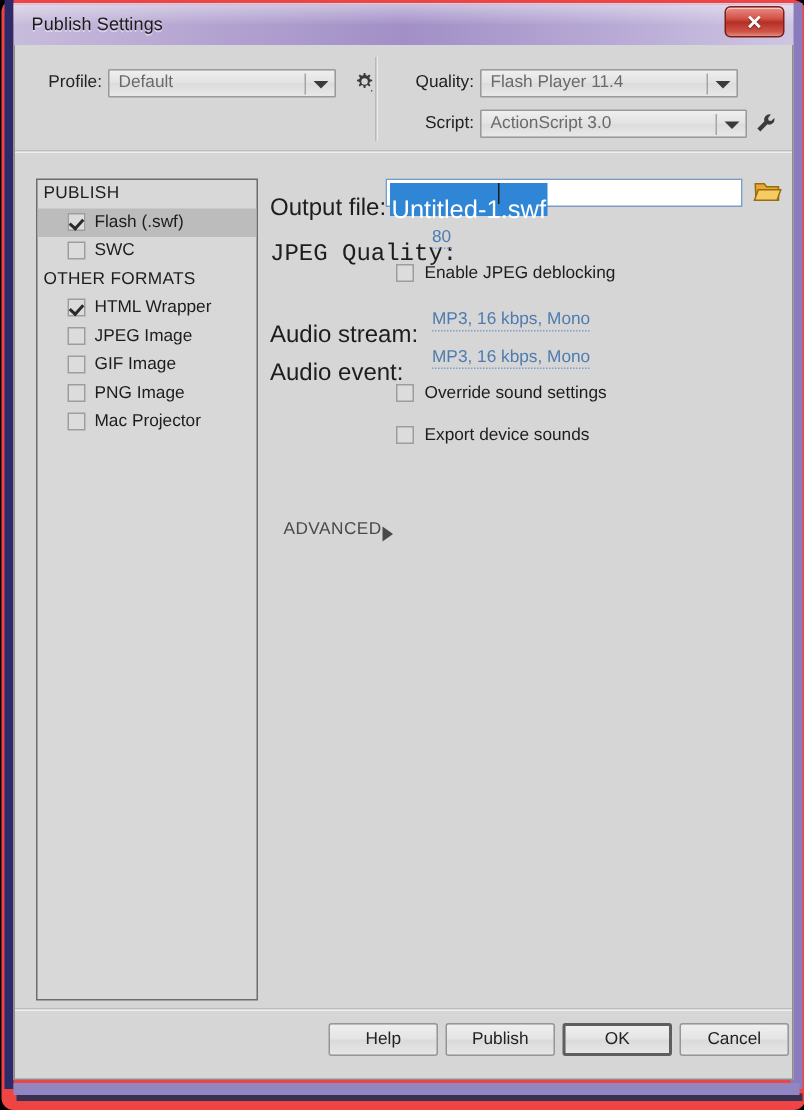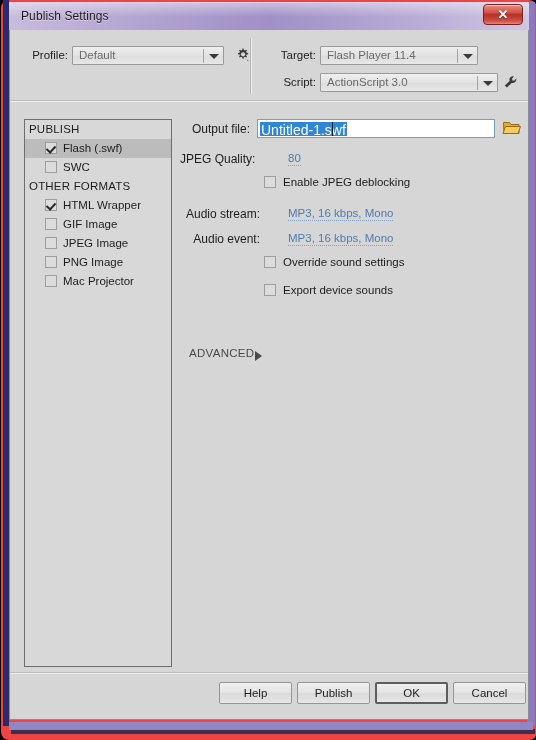--- a/index.html
+++ b/index.html
@@ -166,39 +166,39 @@
   }
   .list-item .item-label {
     position: absolute; left: 38px; top: 0; text-align: center;
   }
 
   
   #content-pane { position: absolute; left: 170px; top: 89px; width: 348px; height: 548px; }
 
   .row-label {
     position: absolute;
-    font-size: 12px; color: #1d1d1d;
-    text-align: right; white-space: nowrap;
+    font-size: 16px; color: #1d1d1d;
+    text-align: right; white-space: nowrap; margin-top: 8px;
   }
 
   #output-file-input {
     position: absolute; left: 77px; top: 0;
     width: 238px; height: 19px;
     background: #ffffff;
     border: 1px solid #7b9ec0;
     box-shadow: inset 0 0 0 1px #ffffff;
   }
   #output-file-selection {
     position: absolute; left: 2px; top: 2px;
     height: 14px;
     background: #2f86d6;
     color: #ffffff;
-    font-size: 14px;
+    font-size: 17px;
     line-height: 14px;
-    padding: 1px 1px;
+    padding: 11px 1px;
     white-space: nowrap;
   }
   #output-file-caret {
     position: absolute; top: 2px; width: 1px; height: 14px; background: #1b1b1b;
   }
 
   .link {
     position: absolute;
     font-size: 11.5px;
     color: #4f7cb0;
@@ -291,23 +291,23 @@
           <g fill="#3a3a3a">
             <path d="M8.5 1.6l1.1.0 .25 1.5 1.15.48 1.22-.9 .8.8-.9 1.22 .48 1.15 1.5.25v1.1l-1.5.25-.48 1.15 .9 1.22-.8.8-1.22-.9-1.15.48-.25 1.5h-1.1l-.25-1.5-1.15-.48-1.22.9-.8-.8 .9-1.22-.48-1.15-1.5-.25v-1.1l1.5-.25 .48-1.15-.9-1.22 .8-.8 1.22.9 1.15-.48z"></path>
             <circle cx="9.05" cy="7.35" r="2.15" fill="#d6d6d6"></circle>
             <path d="M12.4 11.6l2.2 2.2-1.3.25 .25-1.3z"></path>
           </g>
         </svg>
       </div>
 
       <div id="vertical-divider"></div>
 
-      <div class="field-label" style="left:250px; top:19px; width:56px;">Target:</div>
-
-      <div class="combo" style="left:310px; top:16px; width:158px;">
+      <div class="field-label" style="left:250px; top:19px; width:56px;">Quality:</div>
+
+      <div class="combo" style="left:310px; top:16px; width:172px;">
         <span class="combo-value">Flash Player 11.4</span>
         <span class="combo-sep"></span>
         <span class="combo-arrow"></span>
       </div>
 
       <div class="field-label" style="left:250px; top:46px; width:56px;">Script:</div>
 
       <div class="combo" style="left:310px; top:43px; width:178px;">
         <span class="combo-value">ActionScript 3.0</span>
         <span class="combo-sep"></span>
@@ -338,26 +338,26 @@
 
       <div class="list-group-header">OTHER FORMATS</div>
 
       <div class="list-item">
         <span class="cbox checked"></span>
         <span class="item-label">HTML Wrapper</span>
       </div>
 
       <div class="list-item">
         <span class="cbox"></span>
+        <span class="item-label">JPEG Image</span>
+      </div>
+
+      <div class="list-item">
+        <span class="cbox"></span>
         <span class="item-label">GIF Image</span>
-      </div>
-
-      <div class="list-item">
-        <span class="cbox"></span>
-        <span class="item-label">JPEG Image</span>
       </div>
 
       <div class="list-item">
         <span class="cbox"></span>
         <span class="item-label">PNG Image</span>
       </div>
 
 
       <div class="list-item">
         <span class="cbox"></span>
@@ -374,21 +374,21 @@
         <span id="output-file-caret" style="left: 74px;"></span>
       </div>
 
       <div class="icon-btn" style="left:322px; top:0px; width:20px; height:19px;">
         <svg width="20" height="19" viewBox="0 0 20 19">
           <path d="M1.5 3.5h6l1.5 2h8v9h-15z" fill="#e8a933" stroke="#9a6a10" stroke-width="1"></path>
           <path d="M3.5 7.5h15l-2.5 7h-15z" fill="#f6cc62" stroke="#9a6a10" stroke-width="1"></path>
         </svg>
       </div>
 
-      <div class="row-label" style="left:0; top:33px; width:70px;">JPEG Quality:</div>
+      <div class="row-label" style="left:0; top:33px; width:70px;font-family:Liberation Mono, monospace;">JPEG Quality:</div>
       <div class="link" style="left:84px; top:33px;">80</div>
 
       <div class="checkrow" style="left:84px; top:56px;">
         <span class="cbox2"></span>
         <span class="clabel">Enable JPEG deblocking</span>
       </div>
 
       <div class="row-label" style="left:0; top:88px; width:80px;">Audio stream:</div>
       <div class="link" style="left:84px; top:88px;">MP3, 16 kbps, Mono</div>
 

